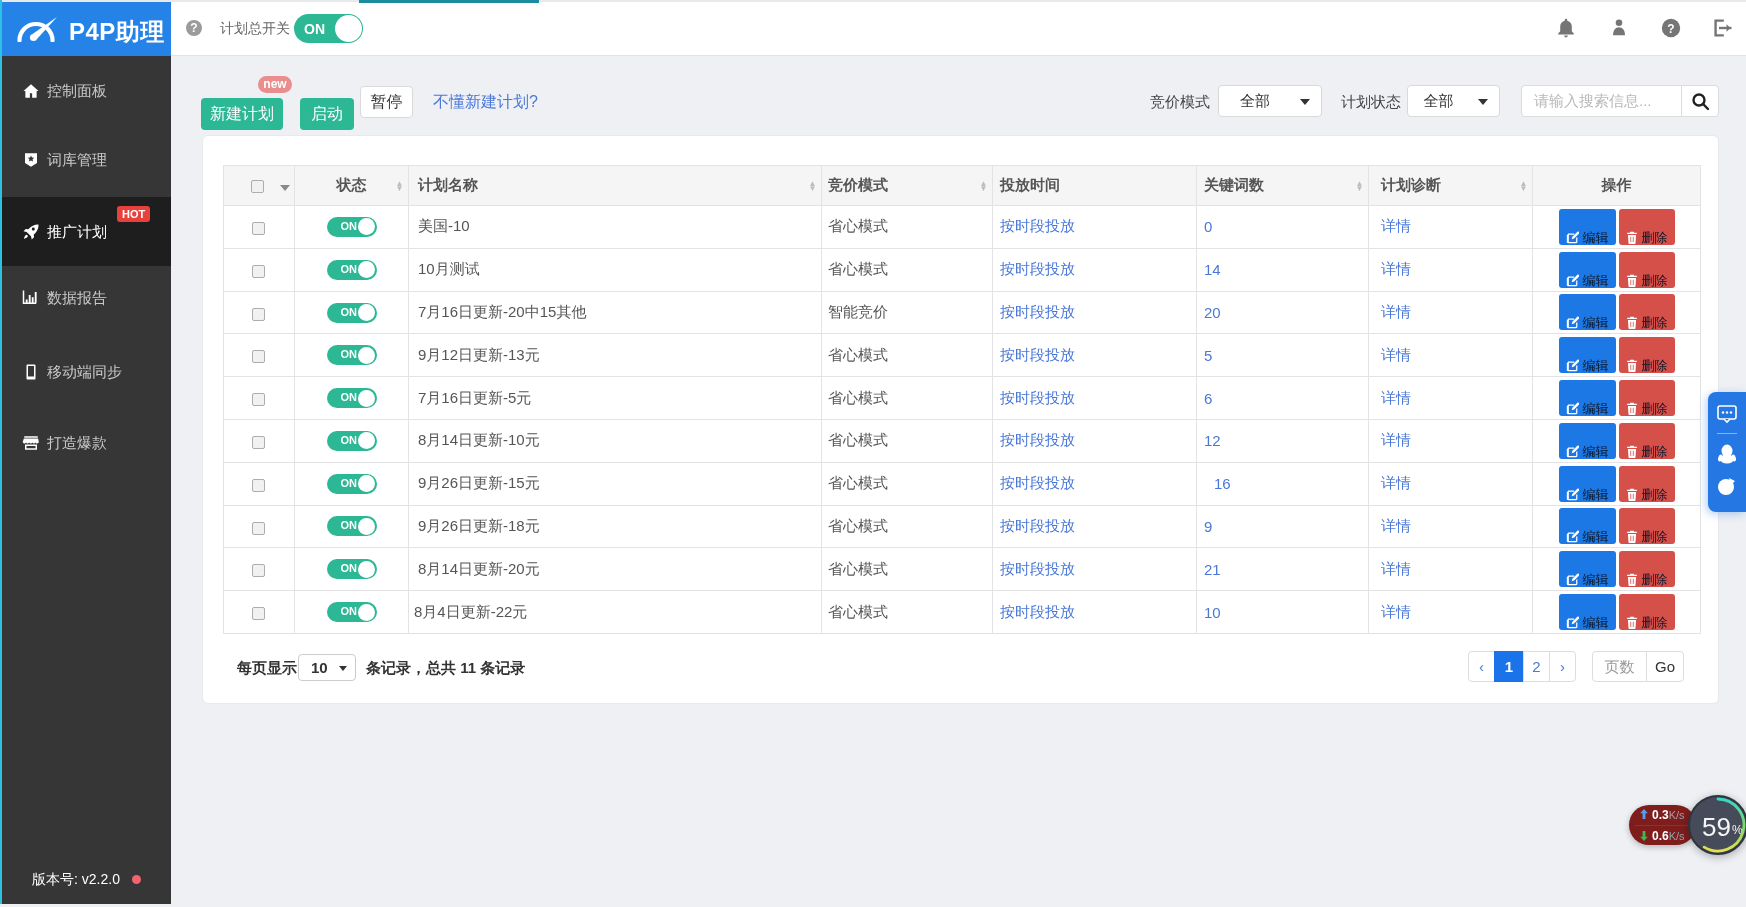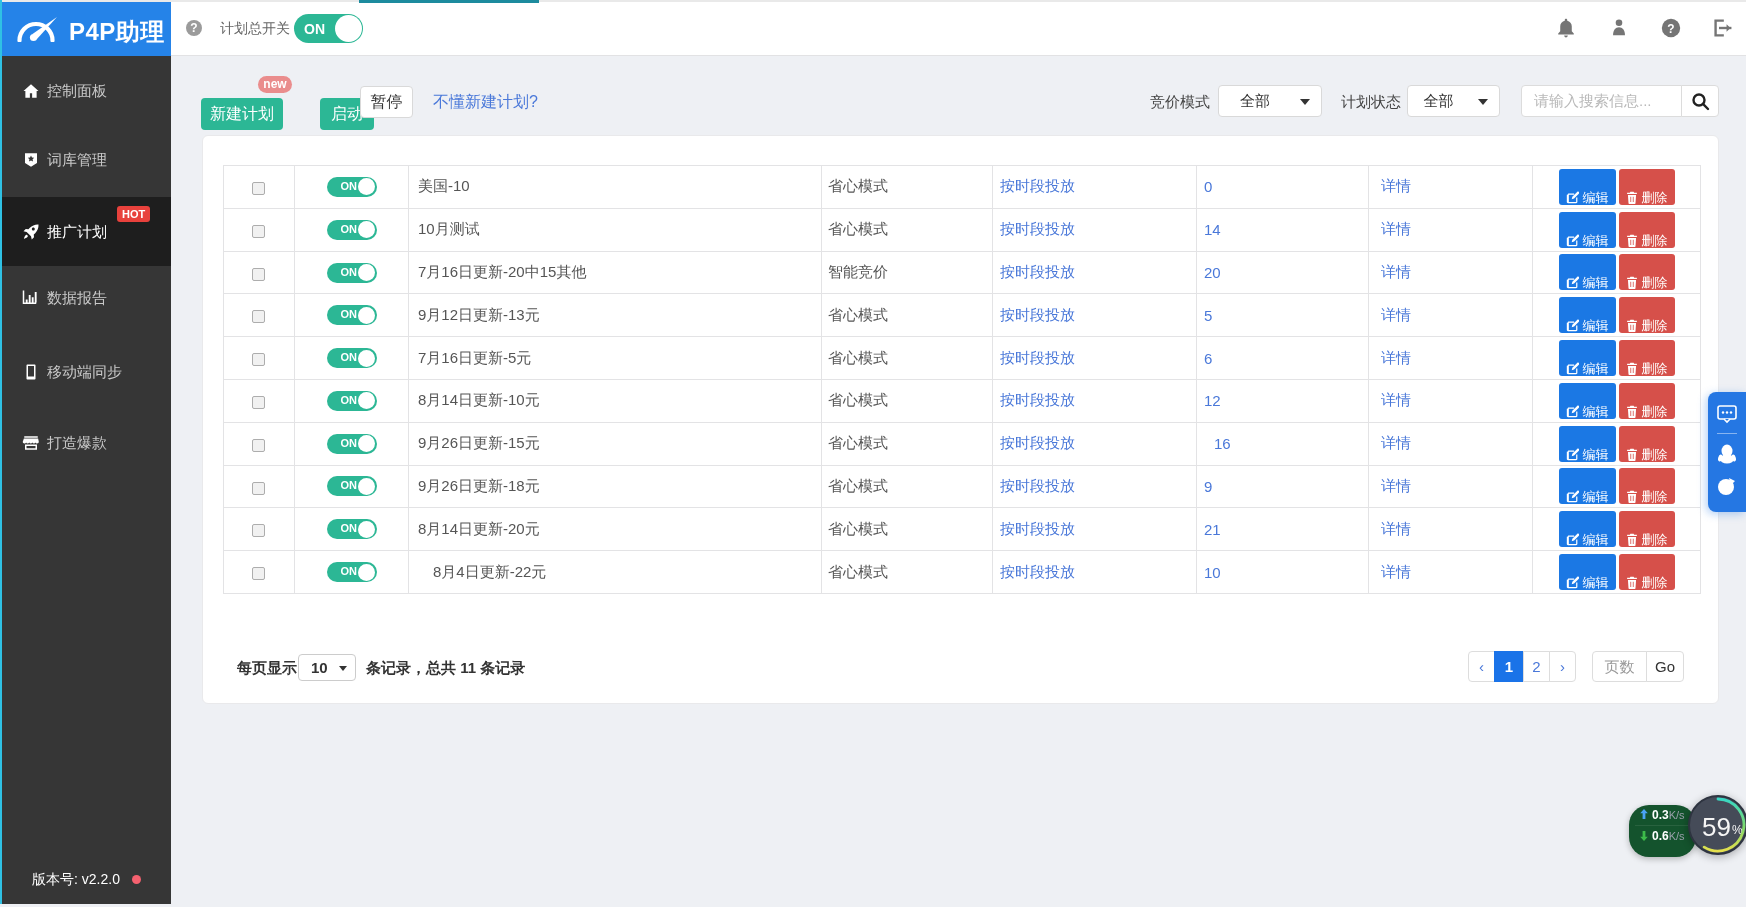--- a/index.html
+++ b/index.html
@@ -46,34 +46,34 @@
 #tbl th,#tbl td{border:1px solid #e3e3e5;font-weight:normal;position:relative;overflow:hidden;white-space:nowrap;}
 #tbl th{background:#f5f5f6;height:40px;font-size:15px;font-weight:bold;color:#555;}
 #tbl td{height:42.8px;font-size:15px;color:#555;}
 .ck{display:inline-block;width:13px;height:13px;border:1px solid #adadad;border-radius:2px;background:#f1f1f1;}
 .sort{position:absolute;right:4px;top:50%;transform:translateY(-50%);width:9px;color:#bbb;font-size:8px;line-height:5px;text-align:center;}
 .caret{display:inline-block;width:0;height:0;border-left:5px solid transparent;border-right:5px solid transparent;border-top:6px solid #8a8a8a;}
 .tgl{position:relative;display:inline-block;width:50px;height:20px;border-radius:10px;background:#2cb795;vertical-align:middle;}
 .tgl .on{position:absolute;left:14px;top:3px;color:#fff;font-size:11px;font-weight:bold;}
 .tgl .knob{position:absolute;right:1.5px;top:1.5px;width:17px;height:17px;border-radius:50%;background:#fff;}
 #tbl td.blue{color:#4a78d9;}
-.abtn{display:inline-block;height:21px;border-radius:3px;color:#ffffff;font-size:13px;line-height:21px;padding:18px 7px;vertical-align:middle;}
+.abtn{display:inline-block;height:21px;border-radius:3px;color:#0f172a;font-size:13px;line-height:21px;padding:18px 7px;vertical-align:middle;}
 .abtn.edit{background:#1b78e4;margin-right:3px;}
 .abtn.del{background:#d6504a;}
 .abtn svg{vertical-align:-2px;margin-right:4px;}
 
 #perpage{left:237px;top:659px;font-size:15px;font-weight:bold;color:#333;}
 #pgsel{left:298px;top:654px;width:58px;height:27px;border:1px solid #ccc;border-radius:4px;background:#fff;}
 #pgsel .v{position:absolute;left:12px;top:4px;font-size:15px;font-weight:bold;color:#333;}
 #pgsel .car{position:absolute;right:8px;top:11px;width:0;height:0;border-left:4px solid transparent;border-right:4px solid transparent;border-top:5px solid #333;}
 #reccnt{left:366px;top:659px;font-size:15px;font-weight:bold;color:#333;}
 .pgcell{position:absolute;top:651px;height:31px;background:#fff;border:1px solid #ddd;text-align:center;line-height:29px;font-size:15px;color:#4a78d9;}
 
 #floatw{left:1708px;top:392px;width:38px;height:120px;background:#2577e3;border-radius:8px 0 0 8px;box-shadow:-2px 2px 8px rgba(37,119,227,.35);}
-#speedpill{left:1629px;top:805px;width:67px;height:52px;background:#14532d;border-radius:20px;box-shadow:0 2px 6px rgba(0,0,0,.25);}
+#speedpill{left:1629px;top:805px;width:67px;height:40px;background:#7f1d1d;border-radius:20px;box-shadow:0 2px 6px rgba(0,0,0,.25);}
 #pct{left:1688px;top:795px;width:60px;height:60px;border-radius:50%;background:#454b58;border:2px solid #2e3440;box-shadow:0 2px 8px rgba(0,0,0,.3);}
 </style>
 </head>
 <body>
 <div class="abs" id="topbar"></div>
 <div class="abs" id="logo">
   <svg class="abs" style="left:16px;top:15px" width="44" height="27" viewBox="0 0 44 27">
     <path d="M3.5 25.5 A 16 16 0 1 1 36.5 25.5" fill="none" stroke="#fff" stroke-width="4.2" stroke-linecap="round"></path>
     <path d="M41 2 L 16.5 19 L 20.5 24.5 Z" fill="#fff"></path>
     <circle cx="17.5" cy="22.5" r="3.6" fill="#fff"></circle>
@@ -142,21 +142,21 @@
   </div>
 <div class="abs" id="hotbadge">HOT</div>
 <div class="abs" id="version">版本号: v2.2.0</div>
 <div class="abs" id="vdot"></div>
 <div class="abs" id="cyan"></div>
 <div class="abs" id="topline"></div>
 <div class="abs" id="tealbar"></div>
 
 <div class="abs btn green" style="left:201px;top:86px;width:82px;">新建计划</div>
 <div class="abs" id="newbadge">new</div>
-<div class="abs btn green" style="left:320px;top:86px;width:54px;">启动</div>
+<div class="abs btn green" style="left:300px;top:86px;width:54px;">启动</div>
 <div class="abs btn white" style="left:360px;top:86px;width:53px;">暂停</div>
 <div class="abs" id="helplink">不懂新建计划?</div>
 <div class="abs flabel" style="left:1150px;">竞价模式</div>
 <div class="abs fselect" style="left:1218px;width:104px;">
     <span class="val">全部</span>
     <span class="car"></span>
   </div>
 <div class="abs flabel" style="left:1341px;">计划状态</div>
 <div class="abs fselect" style="left:1407px;width:93px;">
     <span class="val">全部</span>
@@ -176,20 +176,30 @@
       <col style="width:71px">
       <col style="width:114px">
       <col style="width:413px">
       <col style="width:171px">
       <col style="width:204px">
       <col style="width:172px">
       <col style="width:164px">
       <col style="width:168px">
     </colgroup>
 <tbody>
+      <tr id="hdr">
+<th style="text-align:left;padding-left:27px;"><span class="ck" style="vertical-align:-2px"></span><span class="caret" style="margin-left:16px"></span></th>
+<th>状态<span class="sort">▲<br>▼</span></th>
+<th style="text-align:left;padding-left:9px;">计划名称<span class="sort">▲<br>▼</span></th>
+<th style="text-align:left;padding-left:6px;">竞价模式<span class="sort">▲<br>▼</span></th>
+<th style="text-align:left;padding-left:7px;">投放时间</th>
+<th style="text-align:left;padding-left:7px;">关键词数<span class="sort">▲<br>▼</span></th>
+<th style="text-align:left;padding-left:12px;">计划诊断<span class="sort">▲<br>▼</span></th>
+<th>操作</th>
+</tr>
 <tr>
 <td style="text-align:left;padding-left:28px;"><span class="ck" style="vertical-align:middle;"></span></td>
 <td style="text-align:center;"><span class="tgl"><span class="on">ON</span><span class="knob"></span></span></td>
 <td style="padding-left:9px;">美国-10</td>
 <td style="padding-left:6px;">省心模式</td>
 <td style="padding-left:7px;" class="blue">按时段投放</td>
 <td style="padding-left:7px;" class="blue">0</td>
 <td style="padding-left:12px;" class="blue">详情</td>
 <td style="text-align:center;"><span class="abtn edit"><svg width="13" height="13" viewBox="0 0 16 16" fill="#fff">
               <path d="M1 4.5C1 3.7 1.7 3 2.5 3H9v1.5H2.5v9h9V8H13v5.5c0 .8-.7 1.5-1.5 1.5h-10C.7 15 0 14.3 0 13.5v-9zM14.8 1.2c.6.6.6 1.5 0 2.1L8.9 9.2 6 10l.8-2.9 5.9-5.9c.6-.6 1.5-.6 2.1 0z" transform="translate(1,0)"></path>
@@ -305,21 +315,21 @@
 <td style="padding-left:12px;" class="blue">详情</td>
 <td style="text-align:center;"><span class="abtn edit"><svg width="13" height="13" viewBox="0 0 16 16" fill="#fff">
               <path d="M1 4.5C1 3.7 1.7 3 2.5 3H9v1.5H2.5v9h9V8H13v5.5c0 .8-.7 1.5-1.5 1.5h-10C.7 15 0 14.3 0 13.5v-9zM14.8 1.2c.6.6.6 1.5 0 2.1L8.9 9.2 6 10l.8-2.9 5.9-5.9c.6-.6 1.5-.6 2.1 0z" transform="translate(1,0)"></path>
             </svg>编辑</span><span class="abtn del"><svg width="12" height="13" viewBox="0 0 14 16" fill="#fff">
               <path d="M5 1h4l.7 1H13v1.8H1V2h3.3L5 1zM2 5h10l-.7 10.2c0 .5-.4.8-.9.8H3.6c-.5 0-.9-.3-.9-.8L2 5zm3 2v6.5h1V7H5zm3 0v6.5h1V7H8z"></path>
             </svg>删除</span></td>
 </tr>
 <tr>
 <td style="text-align:left;padding-left:28px;"><span class="ck" style="vertical-align:middle;"></span></td>
 <td style="text-align:center;"><span class="tgl"><span class="on">ON</span><span class="knob"></span></span></td>
-<td style="padding-left:24px;">8月4日更新-22元</td>
+<td style="padding-left:5px;">8月4日更新-22元</td>
 <td style="padding-left:6px;">省心模式</td>
 <td style="padding-left:7px;" class="blue">按时段投放</td>
 <td style="padding-left:7px;" class="blue">10</td>
 <td style="padding-left:12px;" class="blue">详情</td>
 <td style="text-align:center;"><span class="abtn edit"><svg width="13" height="13" viewBox="0 0 16 16" fill="#fff">
               <path d="M1 4.5C1 3.7 1.7 3 2.5 3H9v1.5H2.5v9h9V8H13v5.5c0 .8-.7 1.5-1.5 1.5h-10C.7 15 0 14.3 0 13.5v-9zM14.8 1.2c.6.6.6 1.5 0 2.1L8.9 9.2 6 10l.8-2.9 5.9-5.9c.6-.6 1.5-.6 2.1 0z" transform="translate(1,0)"></path>
             </svg>编辑</span><span class="abtn del"><svg width="12" height="13" viewBox="0 0 14 16" fill="#fff">
               <path d="M5 1h4l.7 1H13v1.8H1V2h3.3L5 1zM2 5h10l-.7 10.2c0 .5-.4.8-.9.8H3.6c-.5 0-.9-.3-.9-.8L2 5zm3 2v6.5h1V7H5zm3 0v6.5h1V7H8z"></path>
             </svg>删除</span></td>
 </tr>

